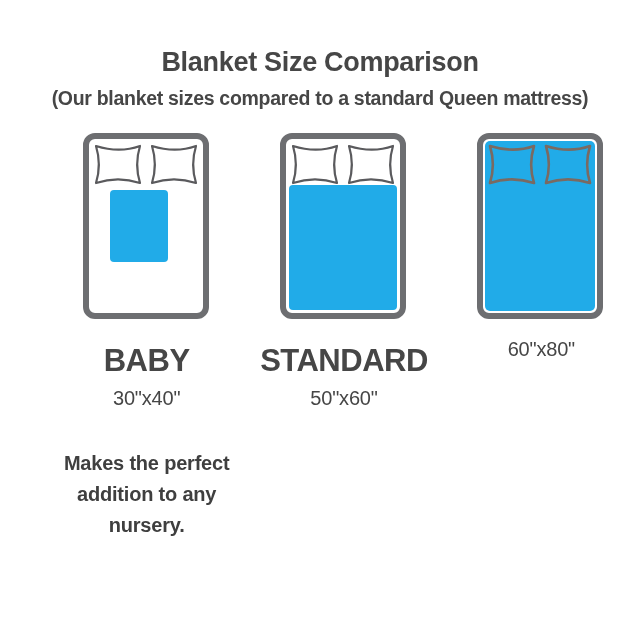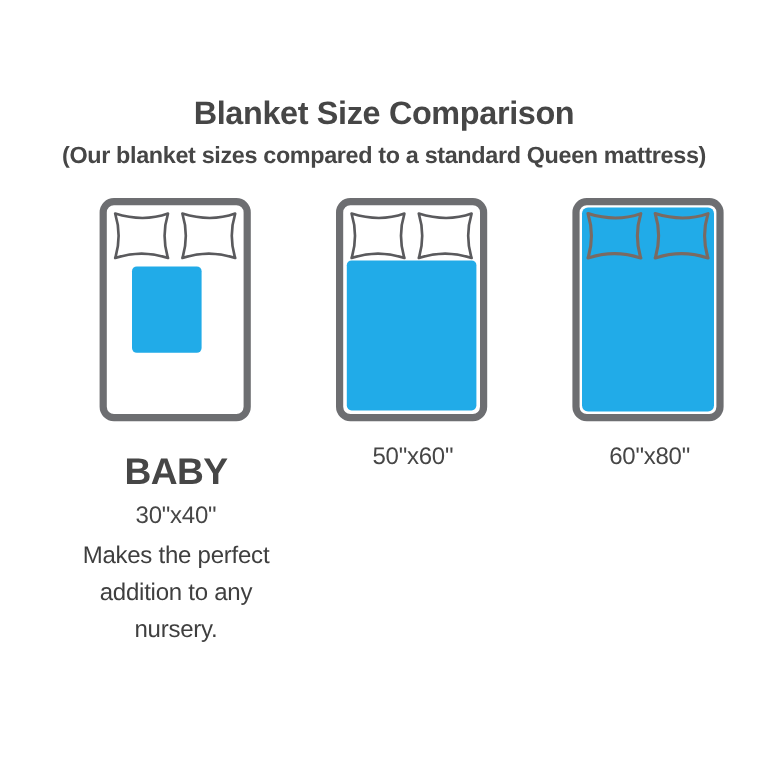--- a/index.html
+++ b/index.html
@@ -20,21 +20,21 @@
     position: relative;
     width: 640px;
     height: 640px;
     background: #ffffff;
     box-sizing: border-box;
   }
 
   
   .header {
     text-align: center;
-    padding-top: 80px;
+    padding-top: 48px;
   }
   .title {
     font-size: 27px;
     font-weight: bold;
     letter-spacing: -0.3px;
     color: #464646;
     line-height: 1.1;
     margin: 0;
   }
   .subtitle {
@@ -89,26 +89,26 @@
     font-size: 20px;
     font-weight: 400;
     color: #464646;
     letter-spacing: -0.2px;
     line-height: 1;
     margin-top: 12px;
     text-align: center;
   }
   .size-desc {
     font-size: 20px;
-    font-weight: 400;
+    font-weight: 700;
     color: #3f3f3f;
     line-height: 31px;
     letter-spacing: -0.2px;
     text-align: center;
-    margin-top: 8px;
+    margin-top: 40px;
     width: 186px;
   }
 </style>
 </head>
 <body>
 
 <div class="infographic">
 
   <div class="header">
     <h1 class="title">Blanket Size Comparison</h1>
@@ -133,20 +133,21 @@
 
     <div class="column">
       <div class="bed-wrap">
         <svg class="bed-svg" viewBox="0 0 130 195" xmlns="http://www.w3.org/2000/svg">
           <rect x="4" y="4" width="120" height="180" rx="9" ry="9" fill="#ffffff" stroke="#6D6E71" stroke-width="6"></rect>
           <path d="M14,14 C30,19 44,19 58,14 C54,27 54,38 58,51 C43,46 29,46 14,51 C18,38 18,27 14,14 Z" fill="#ffffff" stroke="#5A5A5D" stroke-width="2.2" stroke-linejoin="round"></path>
           <path d="M70,14 C86,19 100,19 114,14 C110,27 110,38 114,51 C99,46 85,46 70,51 C74,38 74,27 70,14 Z" fill="#ffffff" stroke="#5A5A5D" stroke-width="2.2" stroke-linejoin="round"></path>
           <rect x="10" y="53" width="108" height="125" rx="4" ry="4" fill="#21ABE8"></rect>
         </svg>
       </div>
+      <div class="size-name">STANDARD</div>
       <div class="size-dims">50"x60"</div>
     </div>
 
     <div class="column">
       <div class="bed-wrap">
         <svg class="bed-svg" viewBox="0 0 130 195" xmlns="http://www.w3.org/2000/svg">
           <rect x="4" y="4" width="120" height="180" rx="9" ry="9" fill="#ffffff" stroke="#6D6E71" stroke-width="6"></rect>
           <rect x="9" y="9" width="110" height="170" rx="5" ry="5" fill="#21ABE8"></rect>
           <path d="M14,14 C30,19 44,19 58,14 C54,27 54,38 58,51 C43,46 29,46 14,51 C18,38 18,27 14,14 Z" fill="none" stroke="#7A6A62" stroke-width="2.6" stroke-linejoin="round"></path>
           <path d="M70,14 C86,19 100,19 114,14 C110,27 110,38 114,51 C99,46 85,46 70,51 C74,38 74,27 70,14 Z" fill="none" stroke="#7A6A62" stroke-width="2.6" stroke-linejoin="round"></path>

